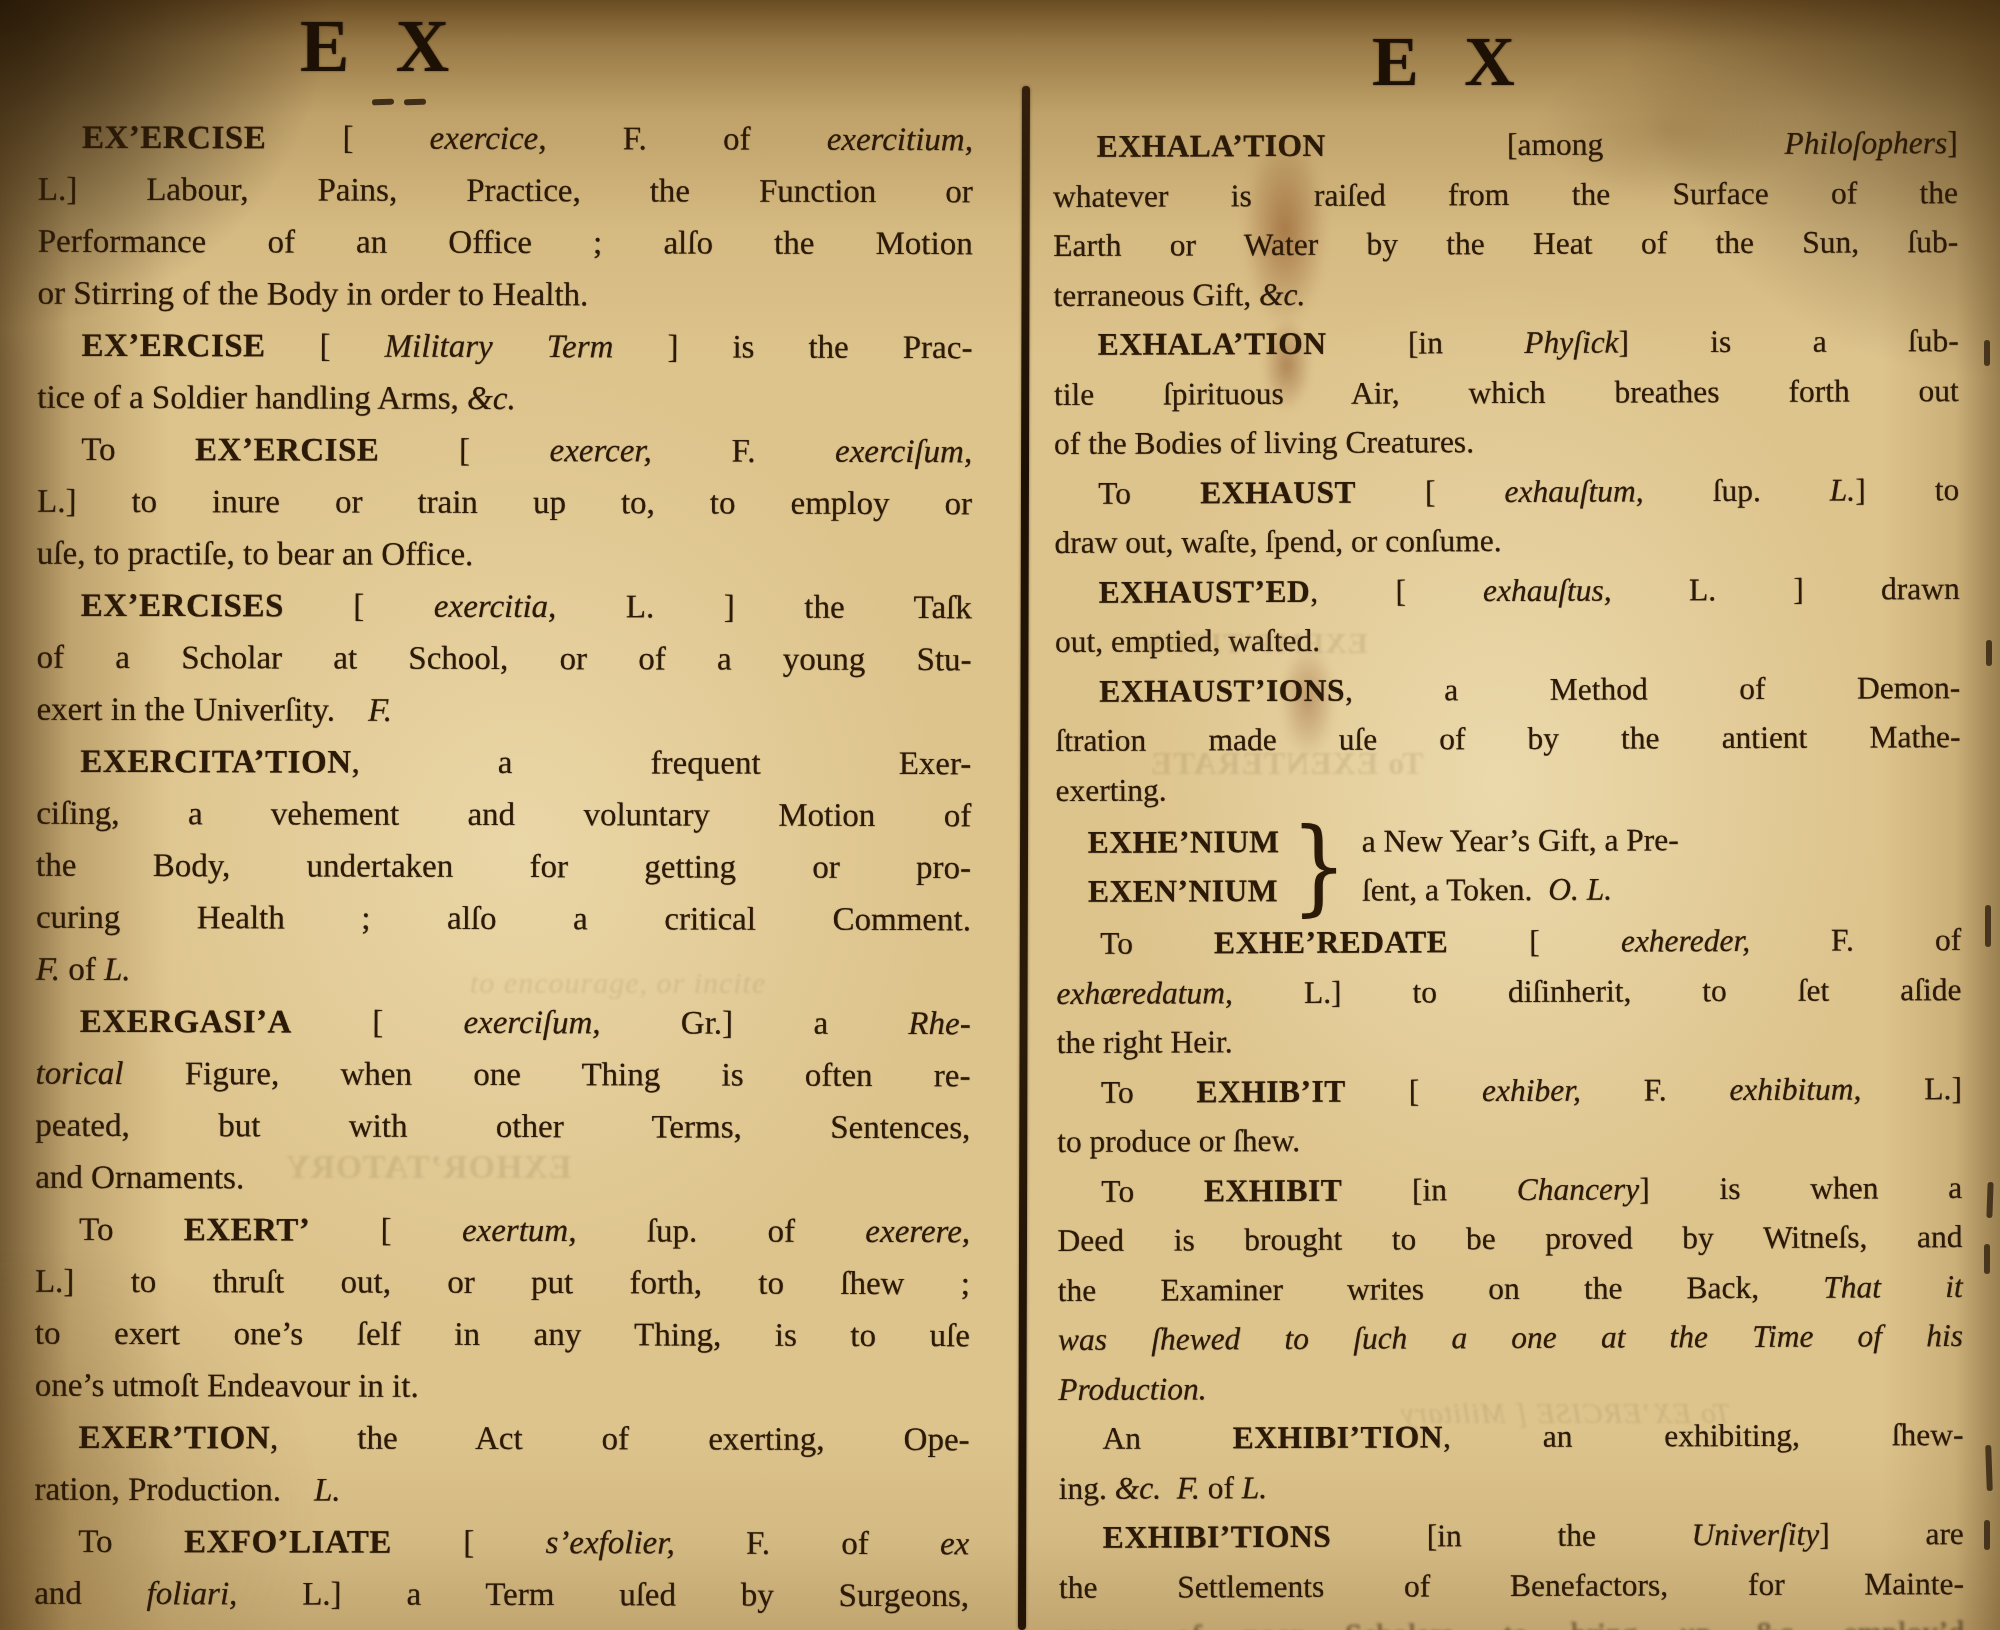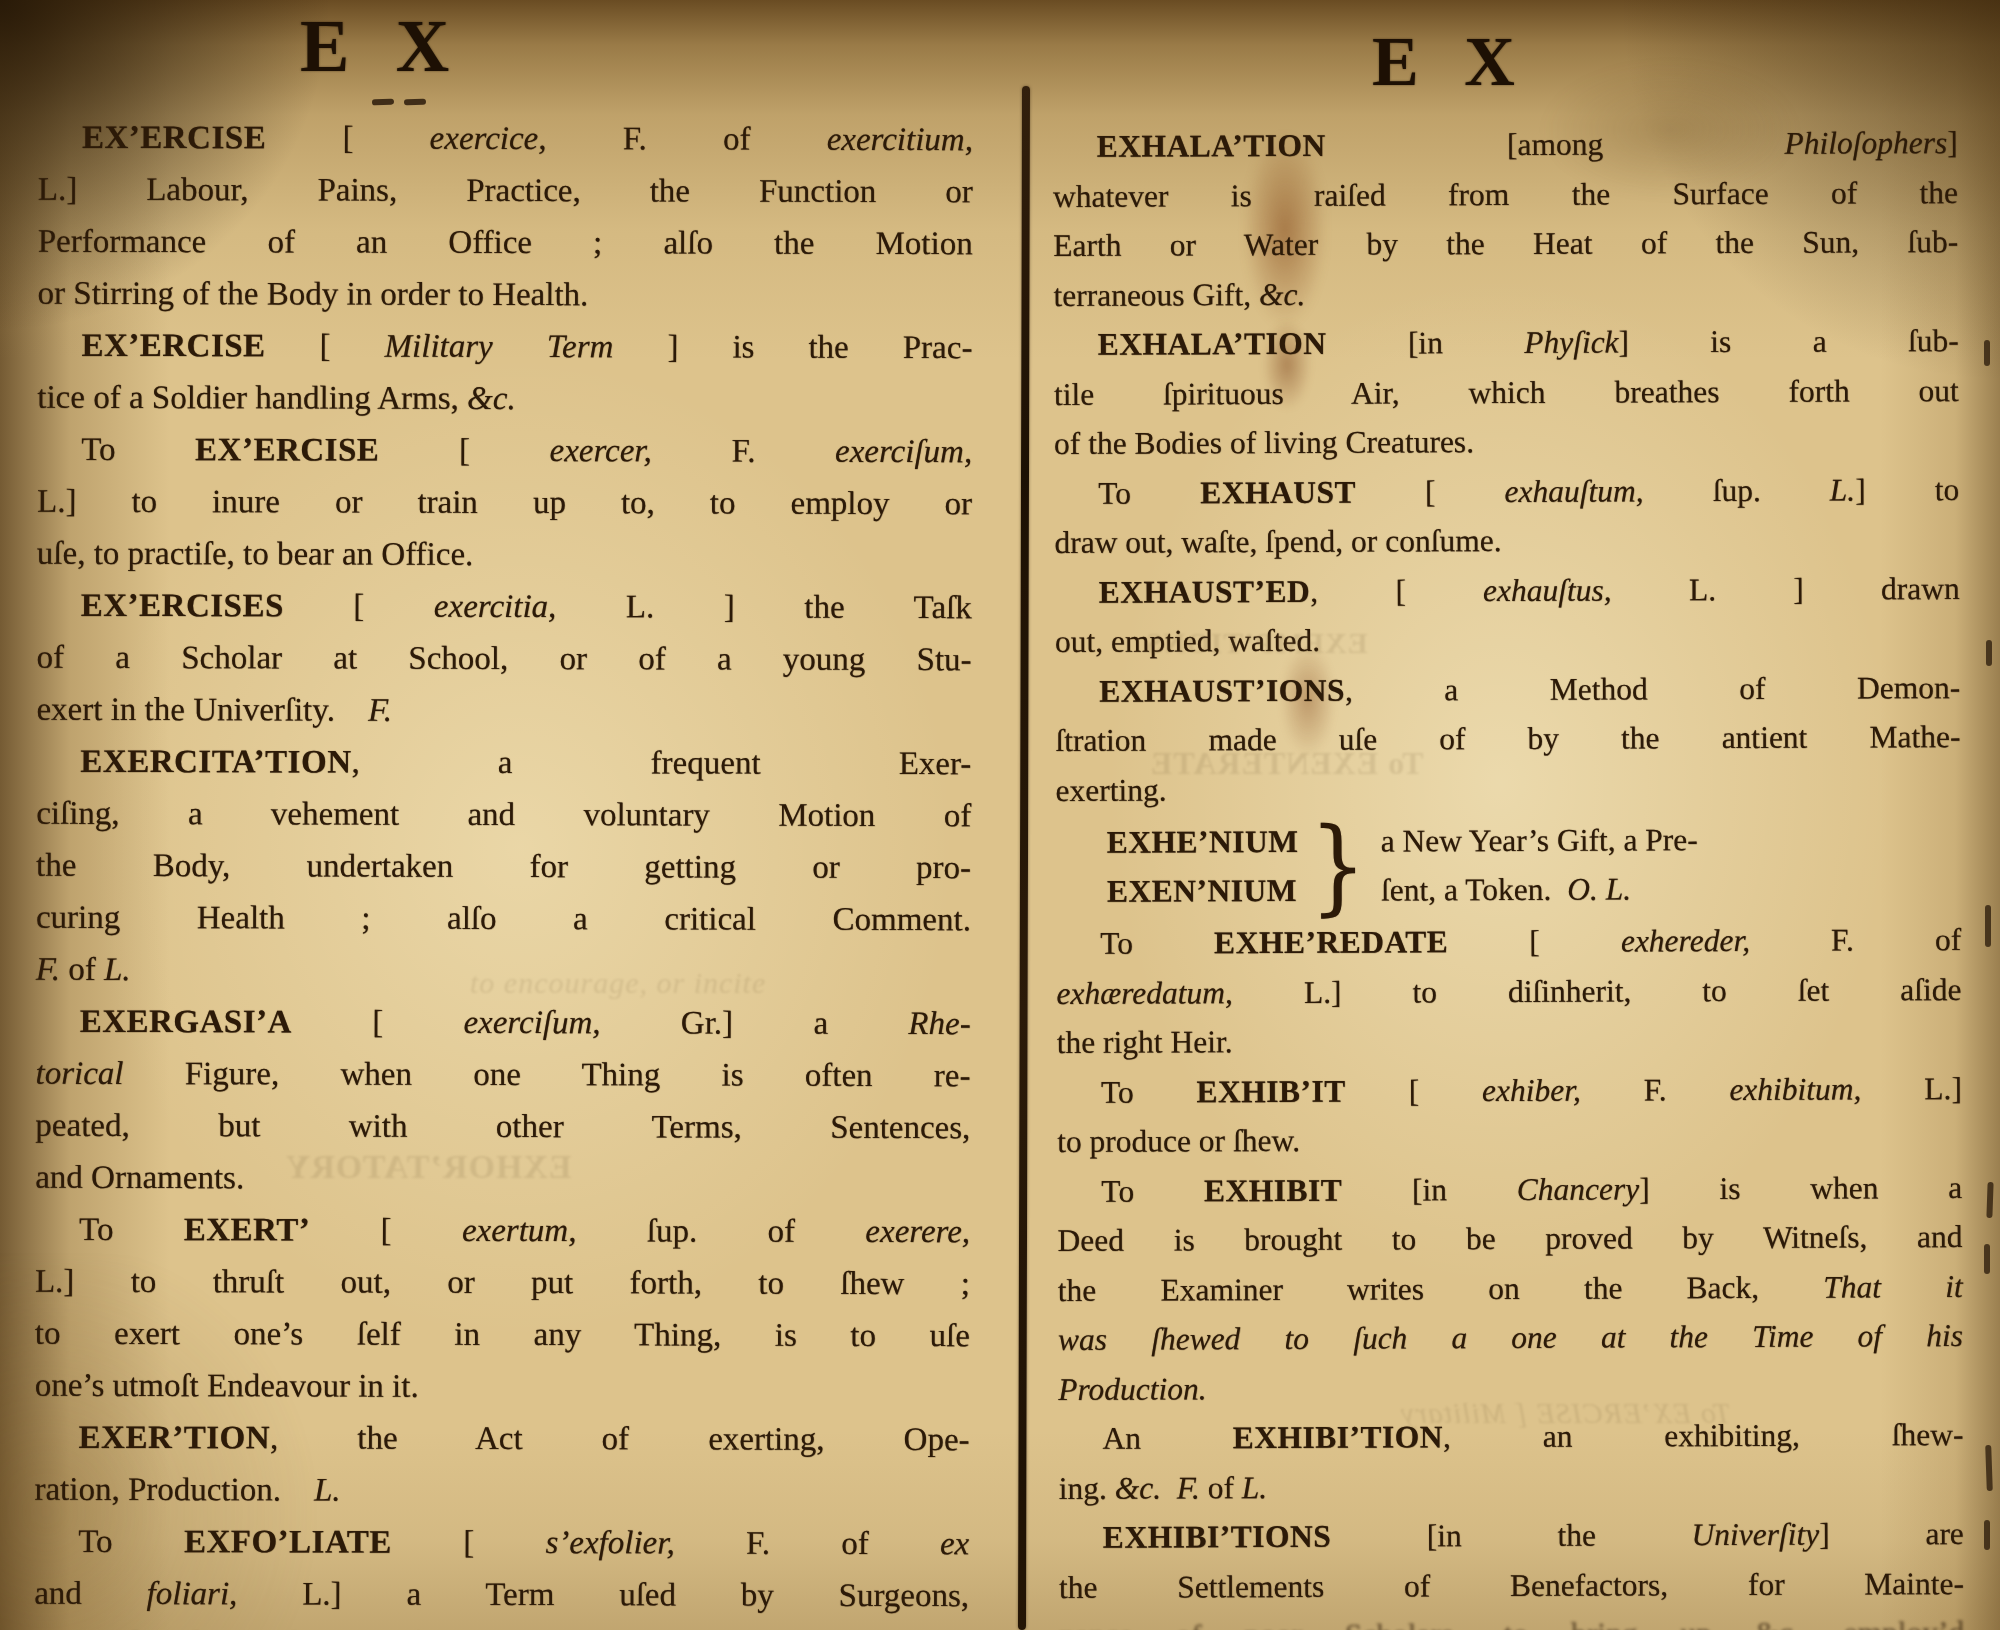--- a/index.html
+++ b/index.html
@@ -43,21 +43,21 @@
     text-align:justify;
     text-align-last:justify;
     text-shadow:0 0 1px rgba(44,26,8,.55), .5px .5px 0 rgba(44,26,8,.22);
   }
   .line.first{text-indent:44px;}
   .line.last{text-align-last:left;}
   .line.partial{opacity:.6;filter:blur(1.5px);}
   .it{font-style:italic;}
   .hw{font-weight:bold;letter-spacing:.5px;}
   .brace-entry{display:flex;align-items:center;}
-  .brace-words{margin-left:51px;}
+  .brace-words{margin-left:32px;}
   .brace-words .line{text-align-last:left;}
   .brace-glyph{
     font-family:"DejaVu Serif",serif;
     font-size:104px;line-height:1;font-weight:normal;
     margin:0 10px 0 6px;color:#2c1a08;
     transform:scaleX(.85);
     text-shadow:0 0 1px rgba(44,26,8,.5);
   }
   .brace-defs{flex:1;}
   .brace-defs .line{text-align-last:left;}

